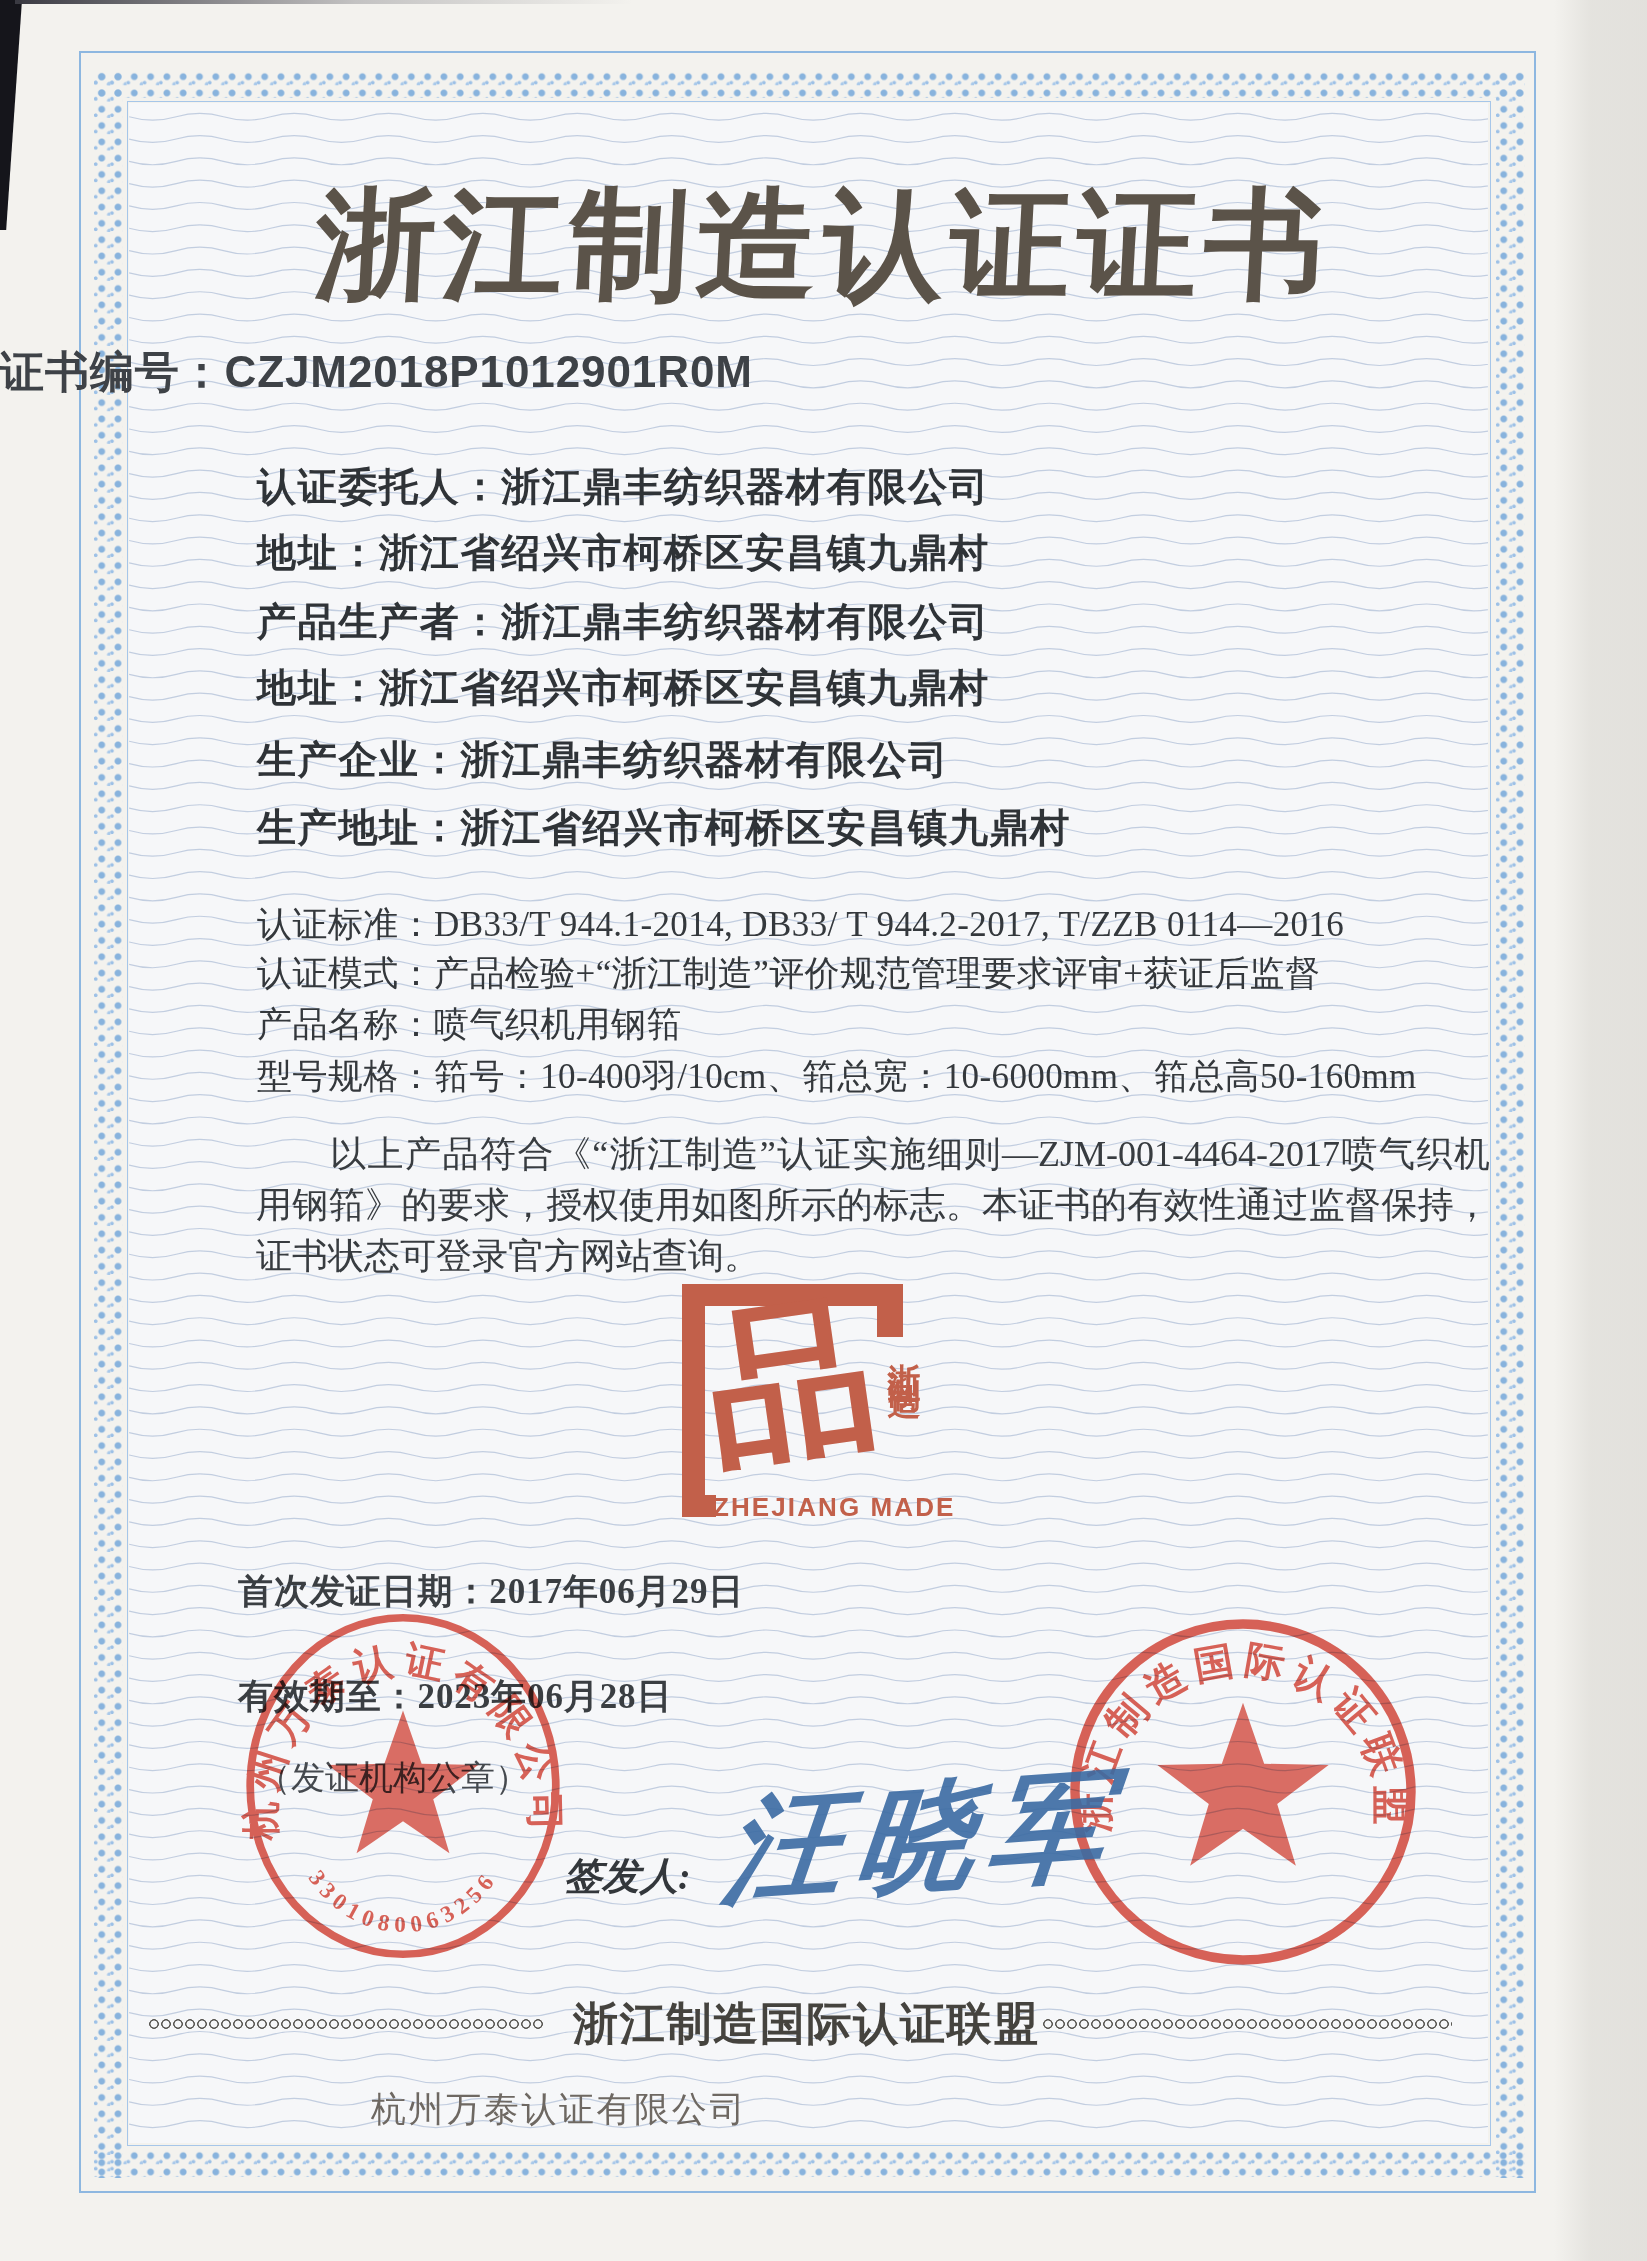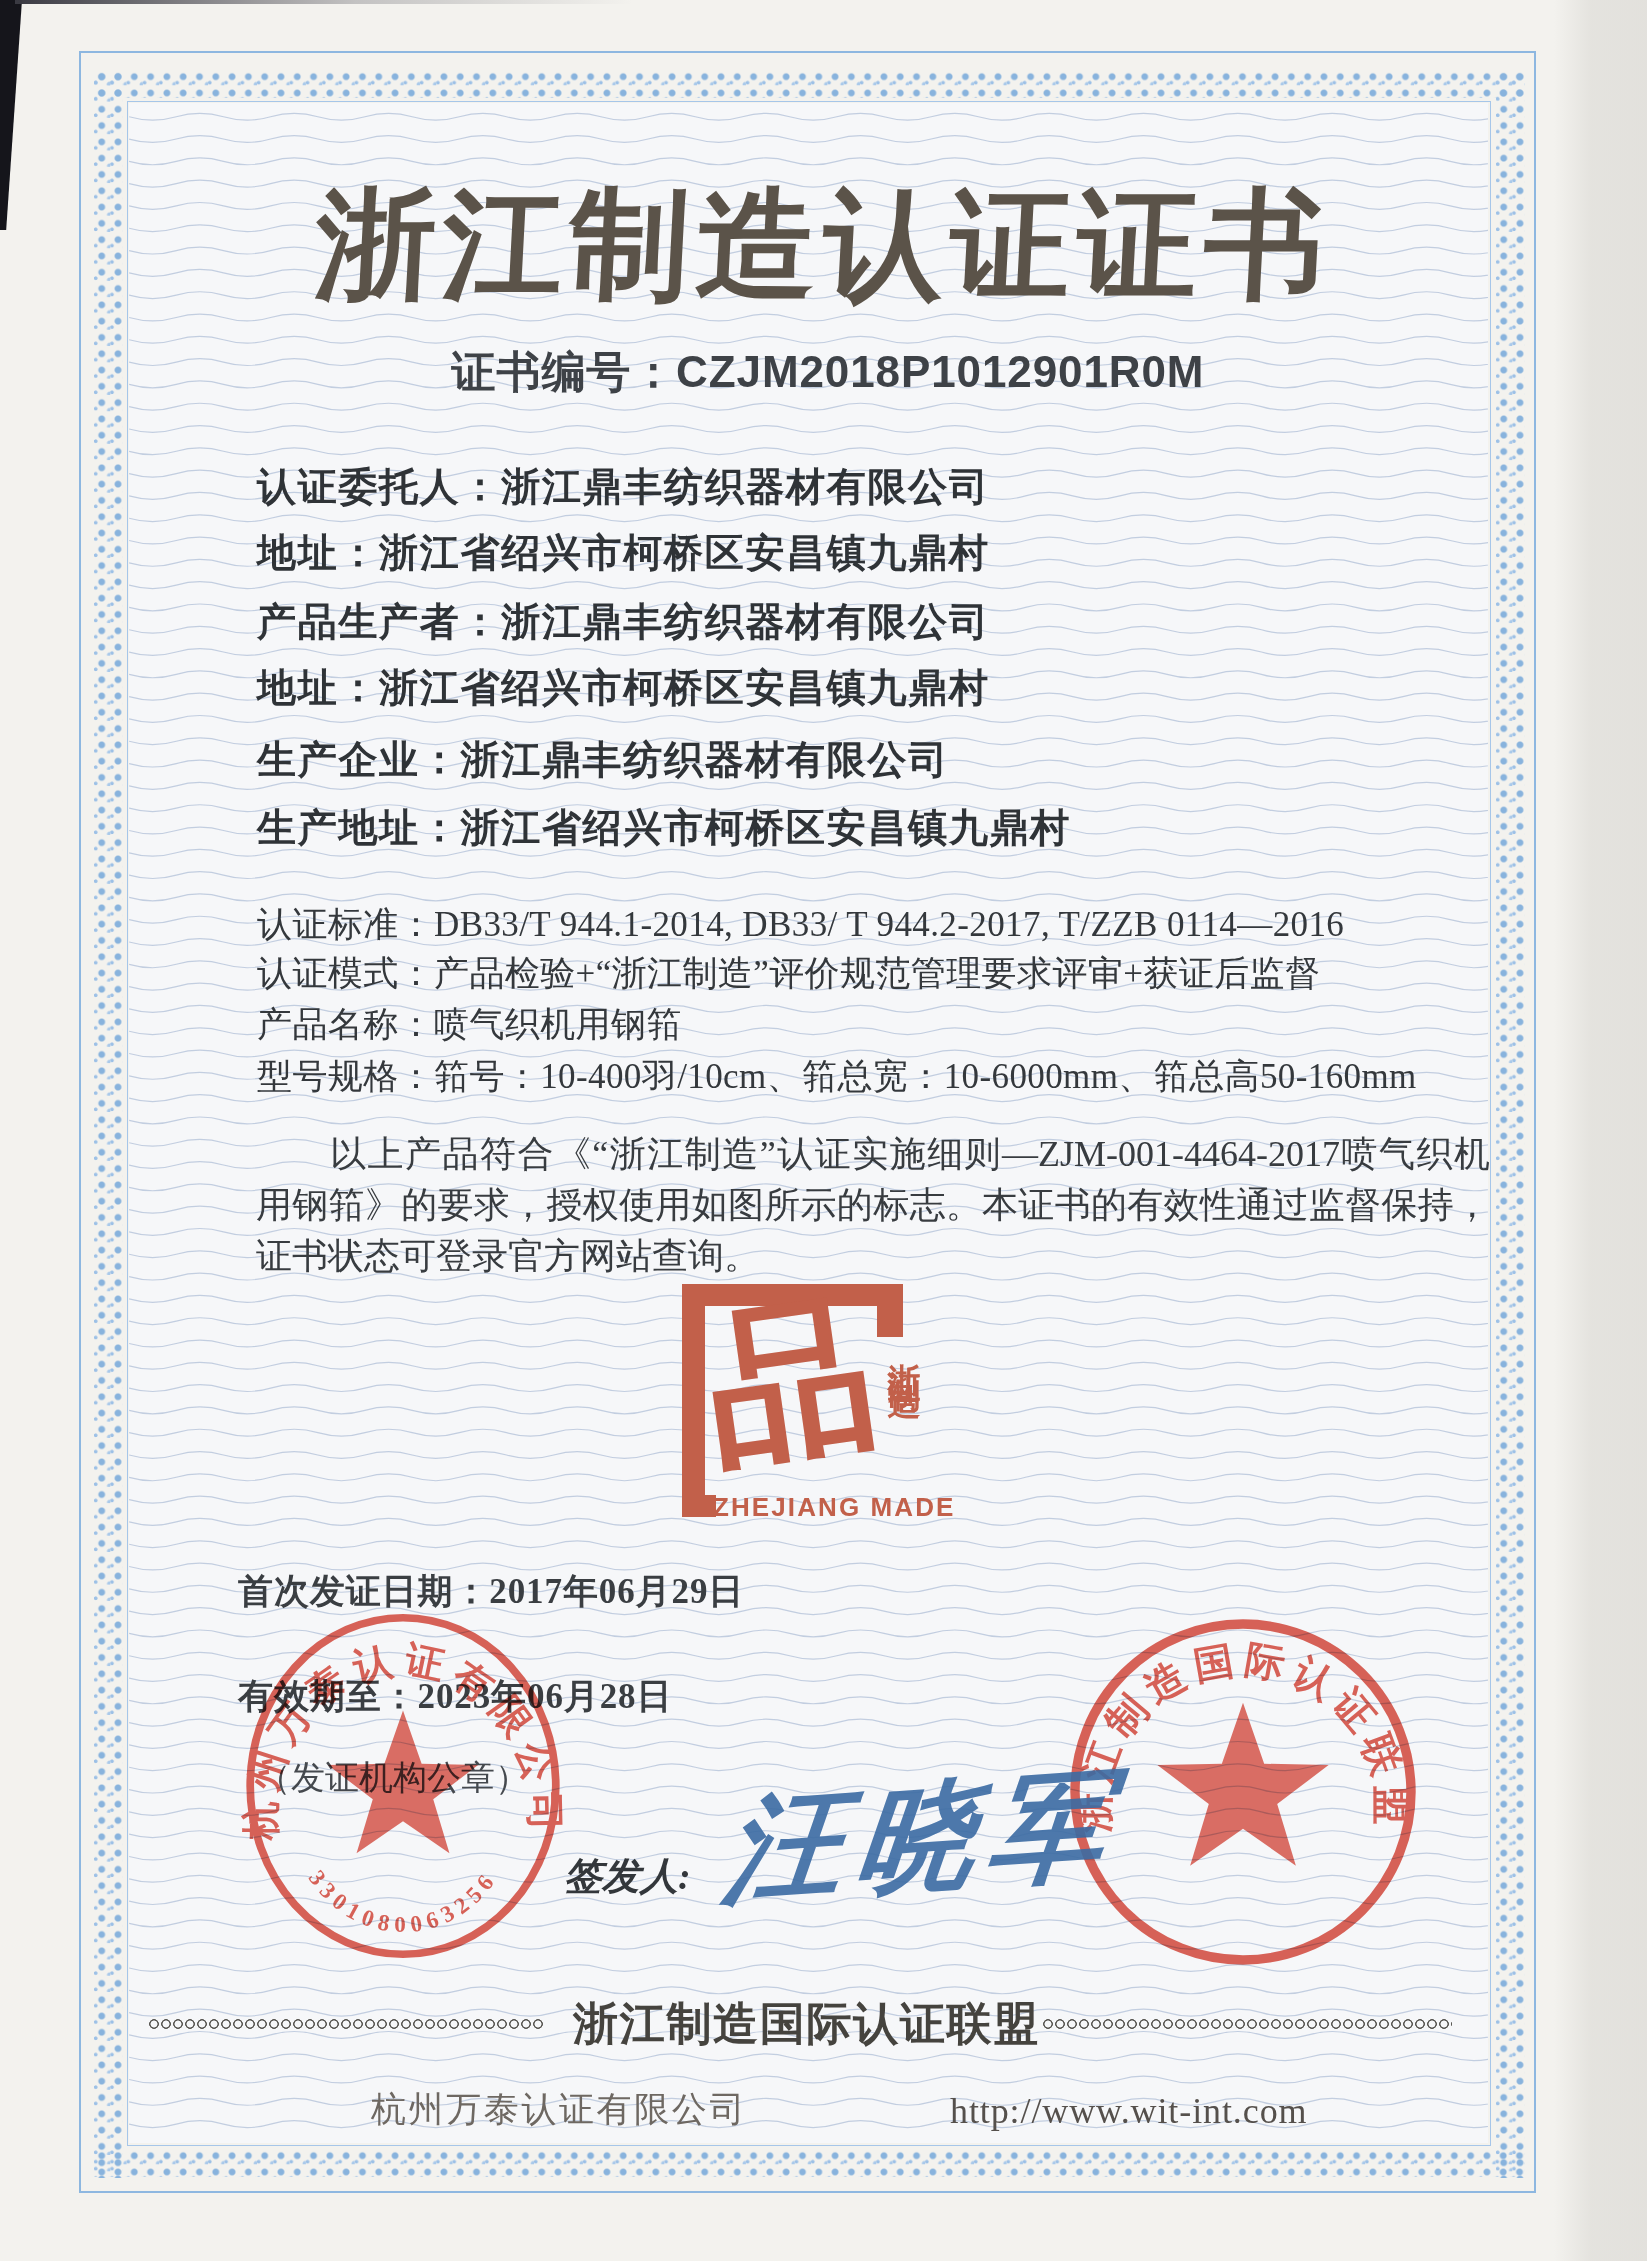--- a/index.html
+++ b/index.html
@@ -32,23 +32,23 @@
   .band-bottom{left:94px;top:2148px;width:1431px;height:29px;}
   .band-left{left:94px;top:69px;width:29px;height:2109px;}
   .band-right{left:1496px;top:69px;width:29px;height:2109px;}
 
   .waves{left:129px;top:103px;}
 
   
   .title{left:0;right:0;top:165px;text-align:center;
     font-size:120px;font-weight:bold;color:#5b5349;letter-spacing:6.9px;
     transform:skewX(-3deg);white-space:nowrap;}
-  .certno{left:0;right:0;top:343px;text-align:center;white-space:nowrap;
+  .certno{left:0;right:0;top:343px;text-align:left;white-space:nowrap;
     font-family:"Liberation Sans","DejaVu Sans",sans-serif;
-    font-size:44px;font-weight:bold;color:#3e4247;letter-spacing:0.9px;padding-left:9px;}
+    font-size:44px;font-weight:bold;color:#3e4247;letter-spacing:0.9px;}
   .info-line{left:257px;white-space:nowrap;
     font-family:"Liberation Sans","DejaVu Sans",sans-serif;
     font-size:39px;font-weight:bold;color:#2f3337;letter-spacing:1.7px;}
   .i1{top:460px}.i2{top:526px}.i3{top:595px}.i4{top:661px}.i5{top:733px}.i6{top:801px}
   .detail-line{left:257px;white-space:nowrap;font-size:35px;font-weight:normal;
     color:#34383c;letter-spacing:0.4px;}
   .d1{top:901px}.d2{top:950px}.d3{top:1001px}.d4{top:1053px}
   .statement{left:256px;top:1129px;width:1234px;font-size:36px;line-height:51px;
     color:#383c40;text-indent:74px;text-align:justify;}
 
@@ -262,19 +262,18 @@
   </svg>
 
   <div class="abs issuer-label">签发人:</div>
   <div class="abs signature">汪晓军</div>
 
   <div class="abs squiggle sq-left"></div>
   <div class="abs divider-text">浙江制造国际认证联盟</div>
   <div class="abs squiggle sq-right"></div>
 
   <div class="abs footer-company">杭州万泰认证有限公司</div>
-  <div class="abs footer-url">http://www.wit-int.com</div>
 
   <div class="abs scan-black-left"></div>
   <div class="abs scan-black-top"></div>
   <div class="abs scan-right-shade"></div>
 </div>
 
 
 </body></html>

